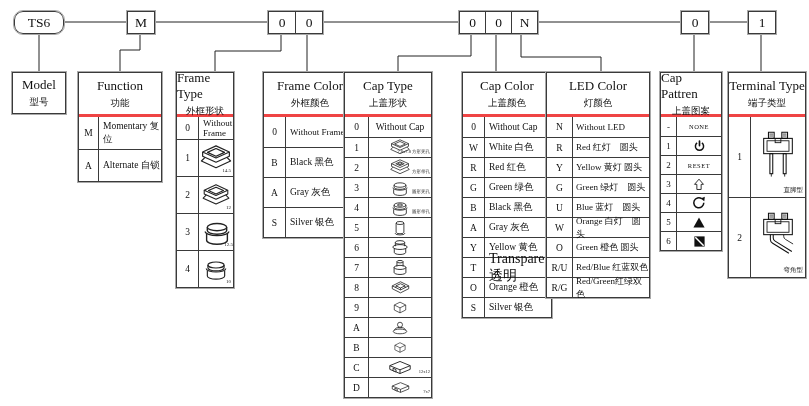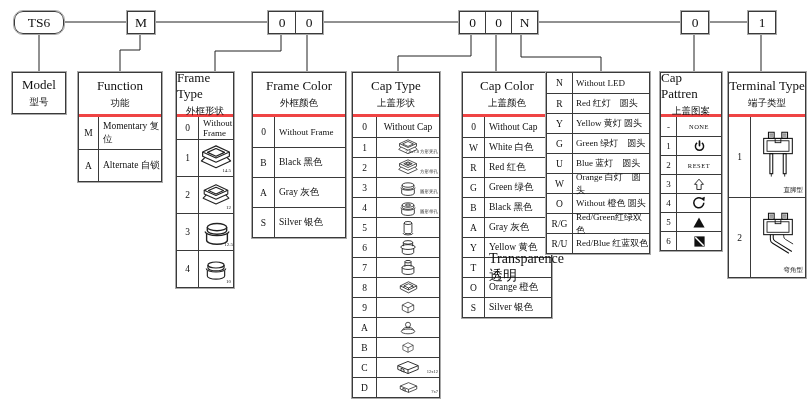--- a/index.html
+++ b/index.html
@@ -31,22 +31,22 @@
   .note{font-style:normal;font-size:4.5px;position:absolute;right:1px;bottom:2px;color:#222;
         line-height:1.1;text-align:right;white-space:nowrap;}
   .dim{font-style:normal;font-size:5px;position:absolute;right:2px;bottom:3px;color:#222;}
   .termlabel{font-style:normal;font-size:6.5px;position:absolute;right:2px;bottom:2px;color:#222;}
   
   .c-model{left:12px;width:54px;height:42px;}
   .c-model .hdr{height:100%;}
   .c-fn{left:78px;width:84px;} .c-fn .row{height:32px;} .c-fn .code{width:20px;}
   .c-ft{left:176px;width:58px;} .c-ft .code{width:22px;}
   .c-ft .row-s{height:22px;} .c-ft .row-i{height:37px;}
-  .c-fc{left:252px;width:94px;} .c-fc .row{height:30px;} .c-fc .code{width:22px;}
-  .c-ct{left:352px;width:88px;} .c-ct .code{width:24px;}
+  .c-fc{left:263px;width:94px;} .c-fc .row{height:30px;} .c-fc .code{width:22px;}
+  .c-ct{left:344px;width:88px;} .c-ct .code{width:24px;}
   .c-ct .row-s{height:21px;} .c-ct .row{height:20px;}
   .c-cc{left:462px;width:90px;} .c-cc .row{height:20px;} .c-cc .code{width:22px;}
   .c-led{left:546px;width:104px;} .c-led .row{height:20px;} .c-led .code{width:26px;}
   .c-led .cell{font-size:9px;padding-left:3px;}
   .c-cp{left:660px;width:62px;} .c-cp .row{height:19px;} .c-cp .code{width:16px;font-size:9px;}
   .c-cp .cell{justify-content:center;padding-left:0;font-size:6.5px;letter-spacing:.5px;}
   .c-tt{left:728px;width:78px;} .c-tt .row{height:80px;} .c-tt .code{width:22px;}
   .ci{flex:0 0 auto;}
 </style>
 </head>
@@ -435,20 +435,24 @@
         <span class="code">O</span>
         <span class="cell">Orange 橙色</span>
       </div>
     <div class="row">
         <span class="code">S</span>
         <span class="cell">Silver 银色</span>
       </div>
   </div>
 
   <div class="col c-led">
+    <div class="hdr">
+      <div class="en">LED Color</div>
+      <div class="zh">灯颜色</div>
+    </div>
     <div class="row">
         <span class="code">N</span>
         <span class="cell">Without LED</span>
       </div>
     <div class="row">
         <span class="code">R</span>
         <span class="cell">Red 红灯　圆头</span>
       </div>
     <div class="row">
         <span class="code">Y</span>
@@ -461,29 +465,29 @@
     <div class="row">
         <span class="code">U</span>
         <span class="cell">Blue 蓝灯　圆头</span>
       </div>
     <div class="row">
         <span class="code">W</span>
         <span class="cell">Orange 白灯　圆头</span>
       </div>
     <div class="row">
         <span class="code">O</span>
-        <span class="cell">Without 橙色 圆头</span>
+        <span class="cell">Green 橙色 圆头</span>
+      </div>
+    <div class="row">
+        <span class="code">R/U</span>
+        <span class="cell">Red/Blue 红蓝双色</span>
       </div>
     <div class="row">
         <span class="code">R/G</span>
         <span class="cell">Red/Green红绿双色</span>
-      </div>
-    <div class="row">
-        <span class="code">R/U</span>
-        <span class="cell">Red/Blue 红蓝双色</span>
       </div>
   </div>
 
   <div class="col c-cp">
     <div class="hdr">
       <div class="en">Cap Pattren</div>
       <div class="zh">上盖图案</div>
     </div>
     <div class="row">
       <span class="code">-</span>

